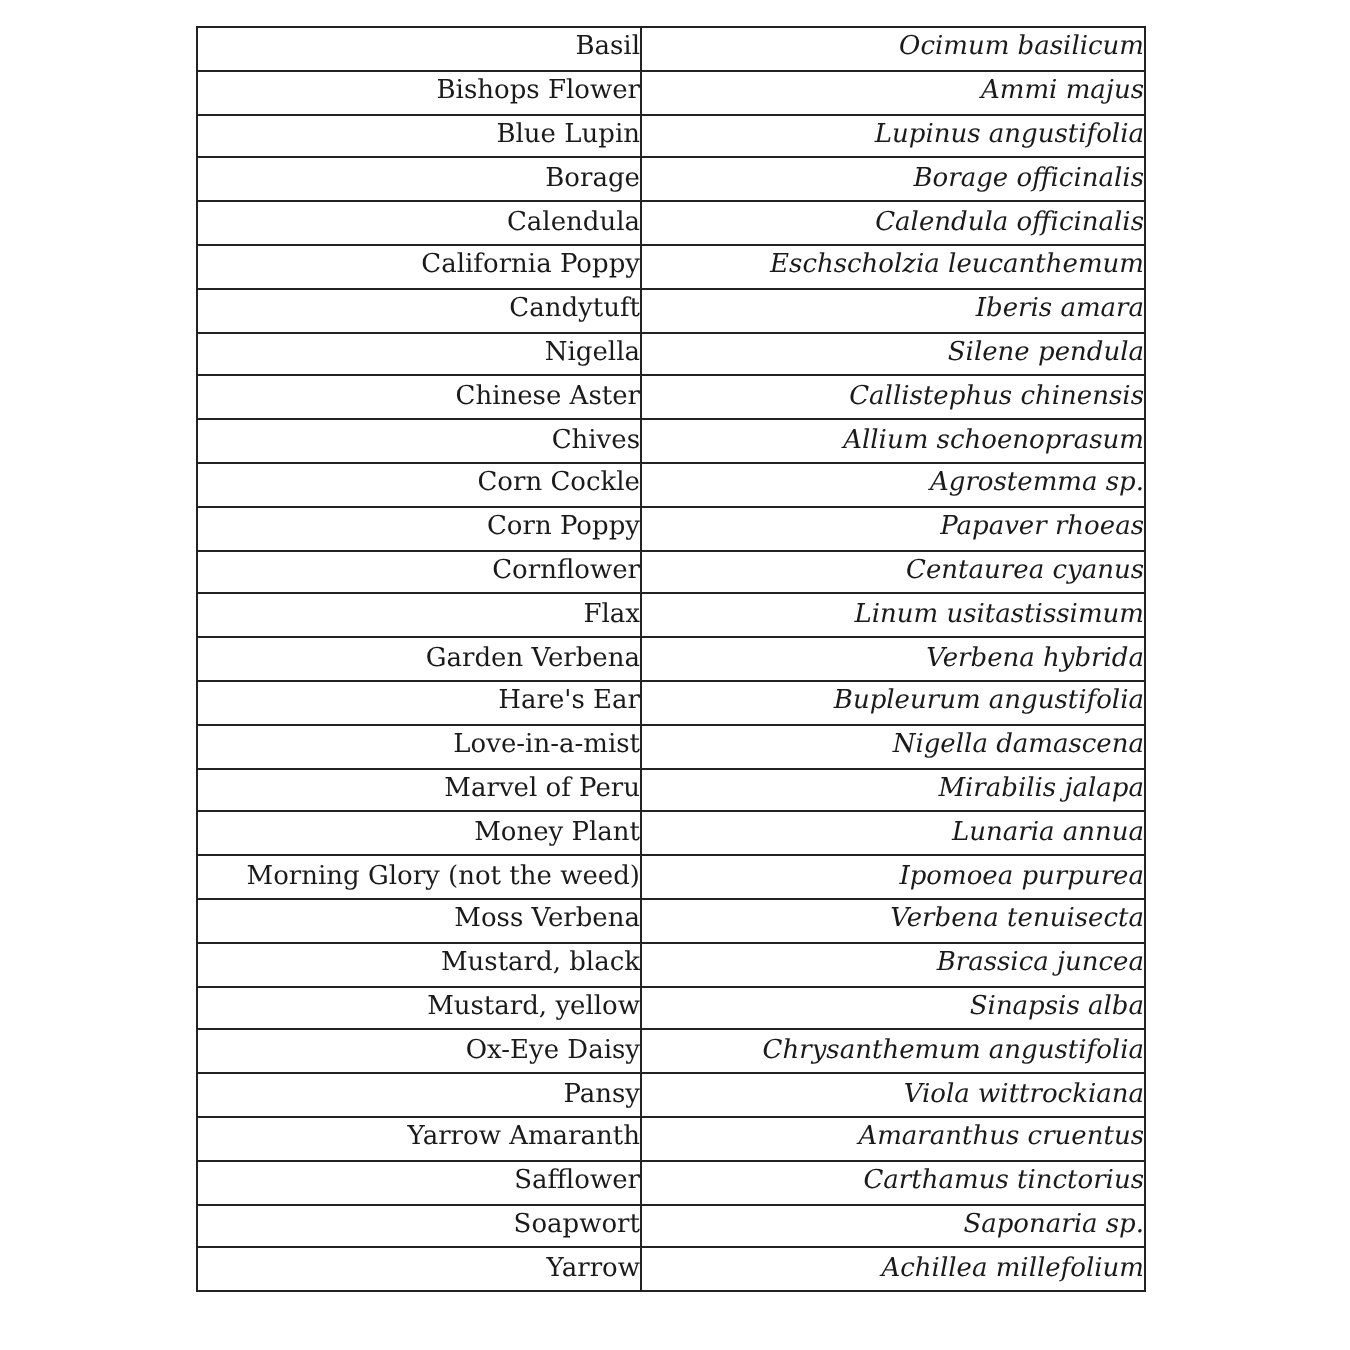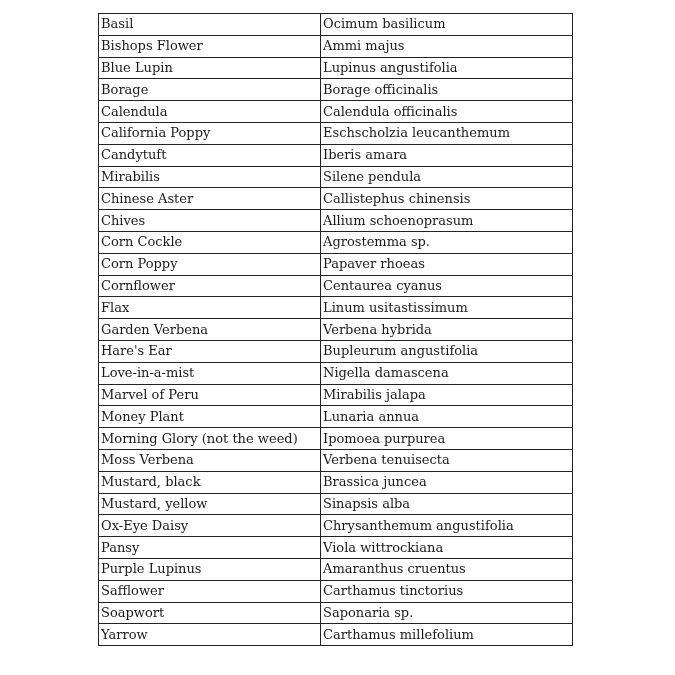--- a/index.html
+++ b/index.html
@@ -8,20 +8,21 @@
       background: #ffffff;
       width: 675px;
       height: 675px;
       overflow: hidden;
     }
     .page {
       position: relative;
       width: 675px;
       height: 675px;
       background: #ffffff;
+      text-align: right;
     }
     table.plants {
       position: absolute;
       left: 98px;
       top: 13px;
       width: 475px;
       border-collapse: collapse;
       table-layout: fixed;
       font-family: "DejaVu Serif", "Liberation Serif", serif;
       font-size: 13px;
@@ -33,20 +34,21 @@
       padding: 0 0 0 2px;
       line-height: 20px;
       white-space: nowrap;
       overflow: hidden;
       vertical-align: middle;
     }
     table.plants td.common {
       width: 219px;
     }
     table.plants td.scientific {
+      font-style: italic;
     }
   </style>
 </head>
 <body>
 
 <div class="page">
   <table class="plants">
     <tbody id="plant-rows">
         <tr>
           <td class="common">Basil</td>
@@ -70,21 +72,21 @@
         </tr>
         <tr>
           <td class="common">California Poppy</td>
           <td class="scientific">Eschscholzia leucanthemum</td>
         </tr>
         <tr>
           <td class="common">Candytuft</td>
           <td class="scientific">Iberis amara</td>
         </tr>
         <tr>
-          <td class="common">Mirabilis</td>
+          <td class="common">Nigella</td>
           <td class="scientific">Silene pendula</td>
         </tr>
         <tr>
           <td class="common">Chinese Aster</td>
           <td class="scientific">Callistephus chinensis</td>
         </tr>
         <tr>
           <td class="common">Chives</td>
           <td class="scientific">Allium schoenoprasum</td>
         </tr>
@@ -142,30 +144,30 @@
         </tr>
         <tr>
           <td class="common">Ox-Eye Daisy</td>
           <td class="scientific">Chrysanthemum angustifolia</td>
         </tr>
         <tr>
           <td class="common">Pansy</td>
           <td class="scientific">Viola wittrockiana</td>
         </tr>
         <tr>
-          <td class="common">Purple Lupinus</td>
+          <td class="common">Yarrow Amaranth</td>
           <td class="scientific">Amaranthus cruentus</td>
         </tr>
         <tr>
           <td class="common">Safflower</td>
           <td class="scientific">Carthamus tinctorius</td>
         </tr>
         <tr>
           <td class="common">Soapwort</td>
           <td class="scientific">Saponaria sp.</td>
         </tr>
         <tr>
           <td class="common">Yarrow</td>
-          <td class="scientific">Carthamus millefolium</td>
+          <td class="scientific">Achillea millefolium</td>
         </tr>
       </tbody>
   </table>
 </div>
 
 </body></html>

